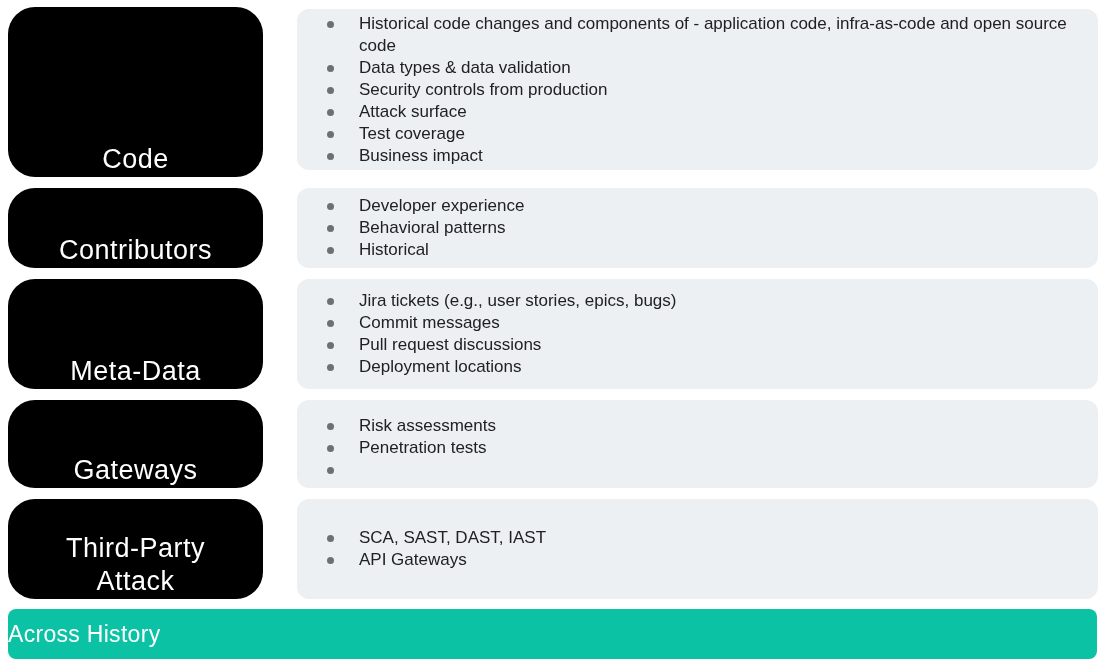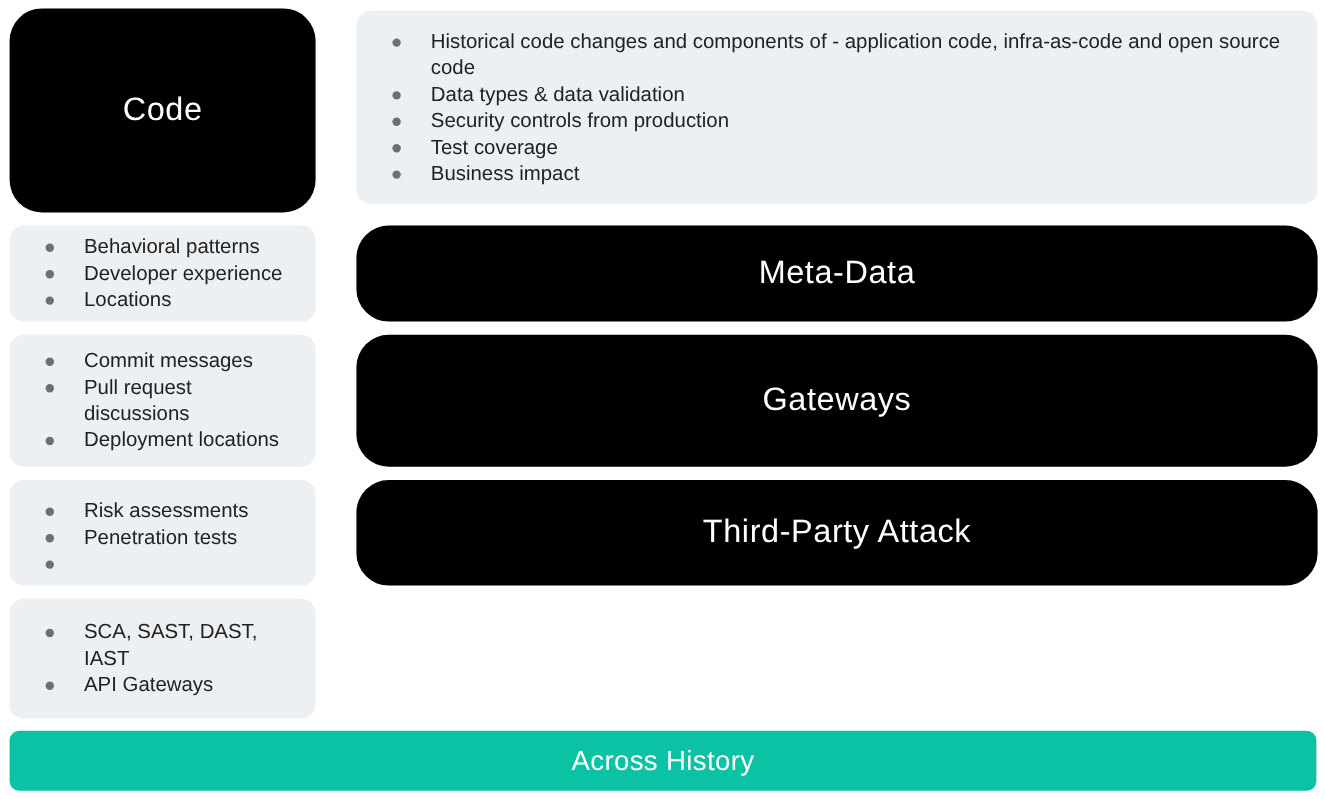--- a/index.html
+++ b/index.html
@@ -17,21 +17,21 @@
   }
   .grid{
     display:grid;
     grid-template-columns:255px 1fr;
     grid-template-rows:170px 80px 110px 88px 100px;
     column-gap:34px;row-gap:11px;
   }
   .box{
     background:var(--box-bg);color:var(--box-text);
     border-radius:27px;
-    display:flex;align-items:center;justify-content:center;
+    display:flex;align-items:flex-end;justify-content:center;
     text-align:center;
     font-size:27px;font-weight:500;letter-spacing:.5px;
     padding:0 30px;line-height:1.25;
   }
   .panel{
     background:var(--panel-bg);
     border-radius:12px;
     display:flex;flex-direction:column;justify-content:center;
     padding:12px 20px 12px 20px;
   }
@@ -42,21 +42,21 @@
     font-size:17px;line-height:22px;
   }
   .dot{
     flex:0 0 auto;width:7px;height:7px;border-radius:50%;
     background:var(--bullet);margin:8px 25px 0 10px;
   }
   .footer-bar{
     margin:10px 1px 0 0;height:50px;
     background:var(--footer-bg);color:var(--footer-text);
     border-radius:8px;
-    display:flex;align-items:center;justify-content:center;
+    display:flex;align-items:center;justify-content:flex-start;
     font-size:23px;letter-spacing:.3px;
   }
 </style>
 </head>
 <body>
 
 <div class="page">
   <div class="grid">
 
     <div class="box">
@@ -71,51 +71,62 @@
         <li>
             <span class="dot"></span>
             <span>Data types &amp; data validation</span>
           </li>
         <li>
             <span class="dot"></span>
             <span>Security controls from production</span>
           </li>
         <li>
             <span class="dot"></span>
+            <span>Attack surface</span>
+          </li>
+        <li>
+            <span class="dot"></span>
             <span>Test coverage</span>
           </li>
         <li>
             <span class="dot"></span>
             <span>Business impact</span>
           </li>
       </ul>
     </div>
 
+    <div class="box">
+      <span>Contributors</span>
+    </div>
     <div class="panel">
       <ul>
+        <li>
+            <span class="dot"></span>
+            <span>Developer experience</span>
+          </li>
         <li>
             <span class="dot"></span>
             <span>Behavioral patterns</span>
           </li>
         <li>
             <span class="dot"></span>
-            <span>Developer experience</span>
-          </li>
-        <li>
-            <span class="dot"></span>
-            <span>Locations</span>
+            <span>Historical</span>
           </li>
       </ul>
     </div>
 
     <div class="box">
       <span>Meta-Data</span>
     </div>
     <div class="panel">
       <ul>
+        <li>
+            <span class="dot"></span>
+            <span>Jira tickets (e.g., user stories, epics, bugs)</span>
+          </li>
         <li>
             <span class="dot"></span>
             <span>Commit messages</span>
           </li>
         <li>
             <span class="dot"></span>
             <span>Pull request discussions</span>
           </li>
         <li>
             <span class="dot"></span>

